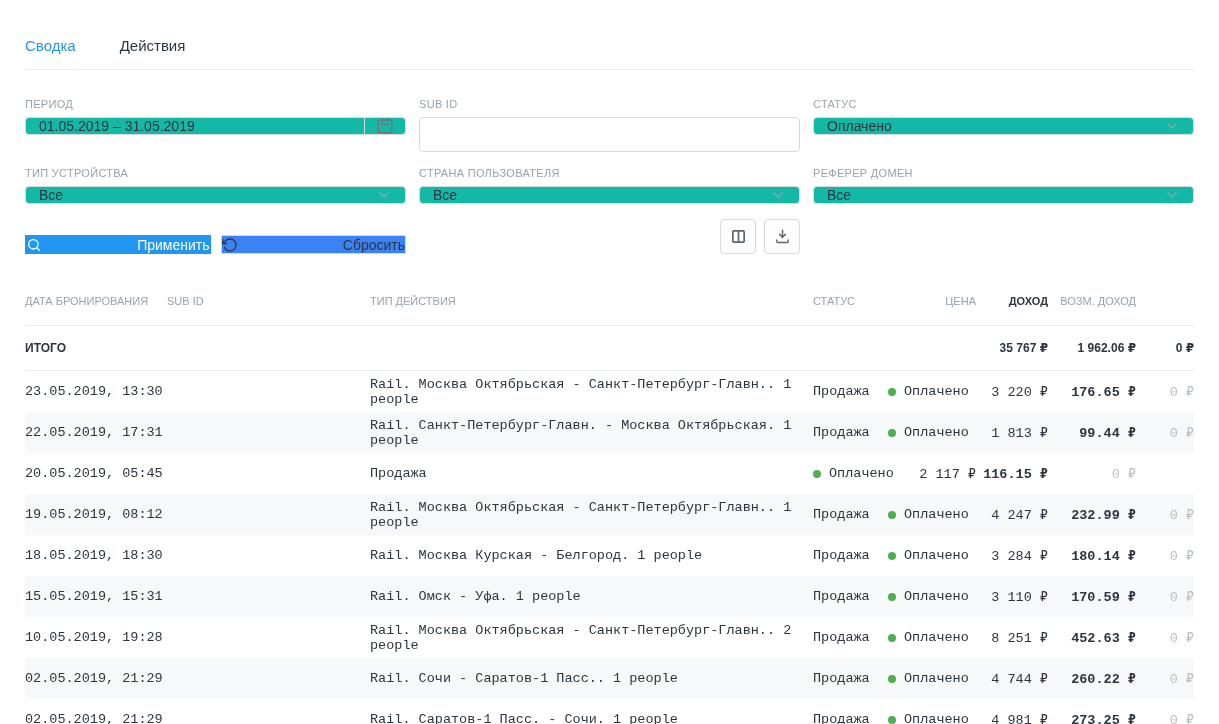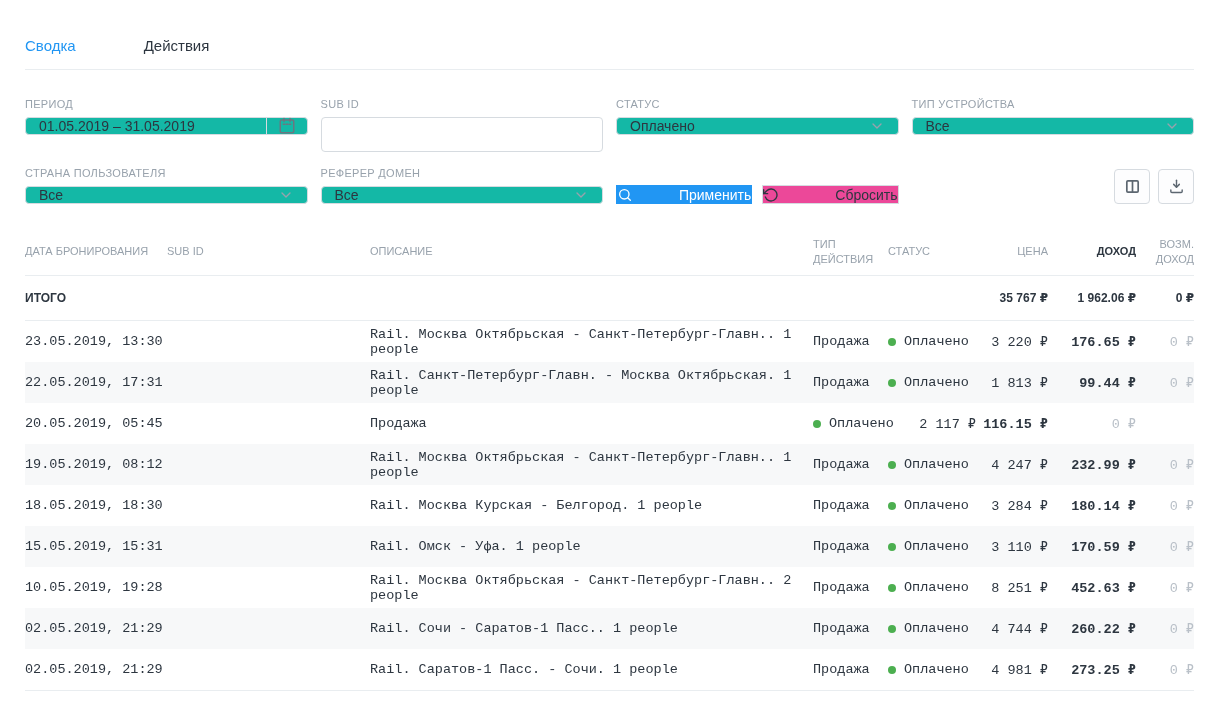--- a/index.html
+++ b/index.html
@@ -6,29 +6,29 @@
   html, body { width: 1219px; height: 724px; }
   body {
     background: #ffffff;
     font-family: "Liberation Sans", "DejaVu Sans", sans-serif;
     color: #2d3640;
     overflow: hidden;
   }
   .page { padding: 0 25px; }
 
   
-  .tabs { display: flex; gap: 68px; padding-top: 37px; border-bottom: 1px solid #e9edf0; text-align: right; }
+  .tabs { display: flex; gap: 44px; padding-top: 37px; border-bottom: 1px solid #e9edf0; text-align: right; }
   .tab { font-size: 15px; padding-bottom: 15px; color: #2d3640; cursor: pointer; }
   .tab.active { color: #2196f3; }
 
   
   .filters {
     margin-top: 28px;
     display: grid;
-    grid-template-columns: repeat(4, 1fr);
+    grid-template-columns: repeat(3, 1fr);
     column-gap: 13px;
     row-gap: 15px;
   }
   .field-label {
     font-size: 11px; color: #98a2ac; letter-spacing: .3px; margin-bottom: 7px;
     text-transform: uppercase;
   }
   .control {
     height: 18px; border: 1px solid #d6dbe0; border-radius: 4px;
     background: #14b8a6; display: flex; align-items: center;
@@ -48,21 +48,21 @@
   .select { justify-content: space-between; padding: 0 13px; cursor: pointer; }
   .select .chev { color: #98a2ac; display: flex; }
 
   .buttons-cell { display: flex; gap: 10px; align-self: end; }
   .btn {
     flex: 1; height: 19px; border-radius: 0; font-size: 14px;
     display: flex; align-items: center; justify-content: space-between; gap: 9px;
     cursor: pointer; border: 1px solid transparent; font-family: inherit;
   }
   .btn-primary { background: #2196f3; color: #fff; }
-  .btn-secondary { background: #ec4899; color: #2d3640; border-color: #d6dbe0; }
+  .btn-secondary { background: #3b82f6; color: #2d3640; border-color: #d6dbe0; }
   .icons-cell { display: flex; gap: 8px; align-self: end; justify-content: flex-end; }
   .icon-btn {
     width: 36px; height: 35px; border: 1px solid #d6dbe0; border-radius: 4px;
     background: #fdfdfe; display: flex; align-items: center; justify-content: center;
     cursor: pointer; color: #5c6670;
   }
 
   
   .table { margin-top: 24px; }
   .grid-row {
@@ -209,21 +209,20 @@
       </button>
     </div>
 
   </div>
 
   <div class="table">
 
     <div class="grid-row t-head">
       <div class="hc">ДАТА БРОНИРОВАНИЯ</div>
       <div class="hc">SUB ID</div>
-      <div class="hc">ОПИСАНИЕ</div>
       <div class="hc">ТИП ДЕЙСТВИЯ</div>
       <div class="hc">СТАТУС</div>
       <div class="hc num">ЦЕНА</div>
       <div class="hc num active-sort">ДОХОД</div>
       <div class="hc num">ВОЗМ. ДОХОД</div>
     </div>
 
     <div class="grid-row totals">
       <div>ИТОГО</div>
       <div></div>

